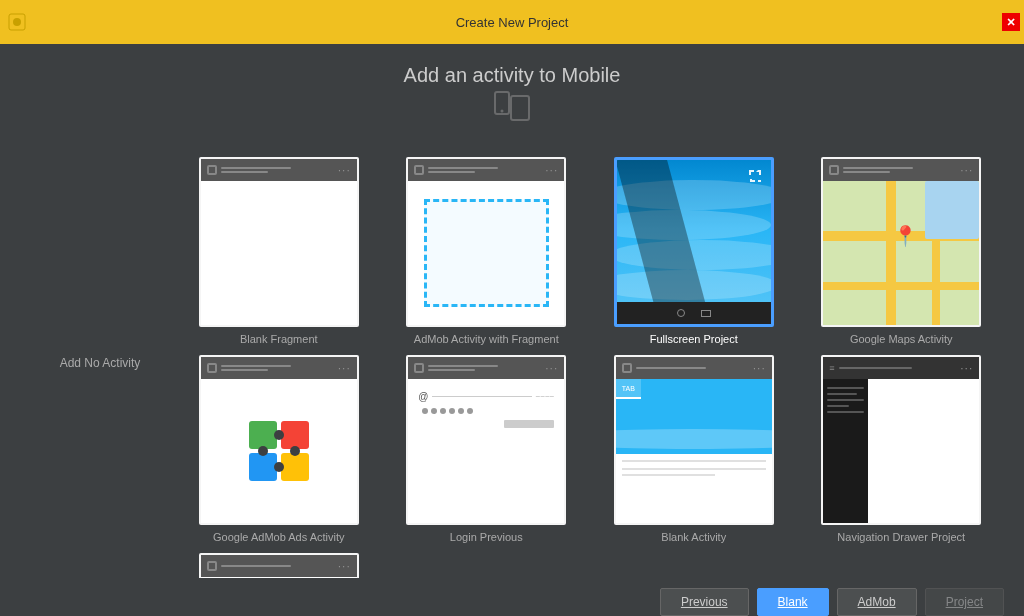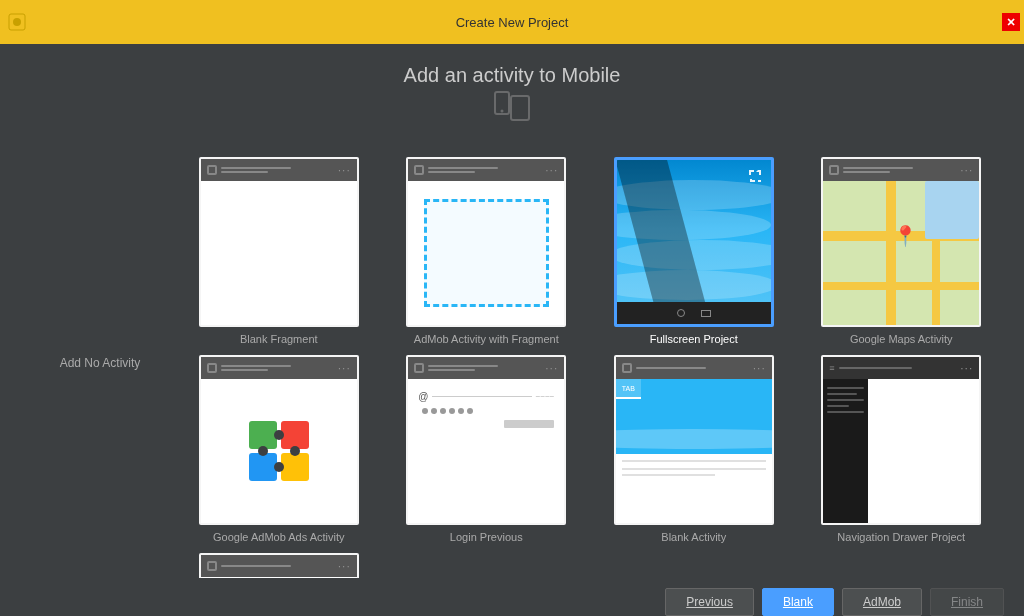--- a/index.html
+++ b/index.html
@@ -644,16 +644,16 @@
 
       </div>
     </div>
 
   </div>
 
   <div class="bottom-bar">
     <button class="btn">Previous</button>
     <button class="btn primary">Blank</button>
     <button class="btn">AdMob</button>
-    <button class="btn" disabled="">Finish</button>
+    <button class="btn" disabled="">Project</button>
   </div>
 
 </div>
 
 </body></html>

